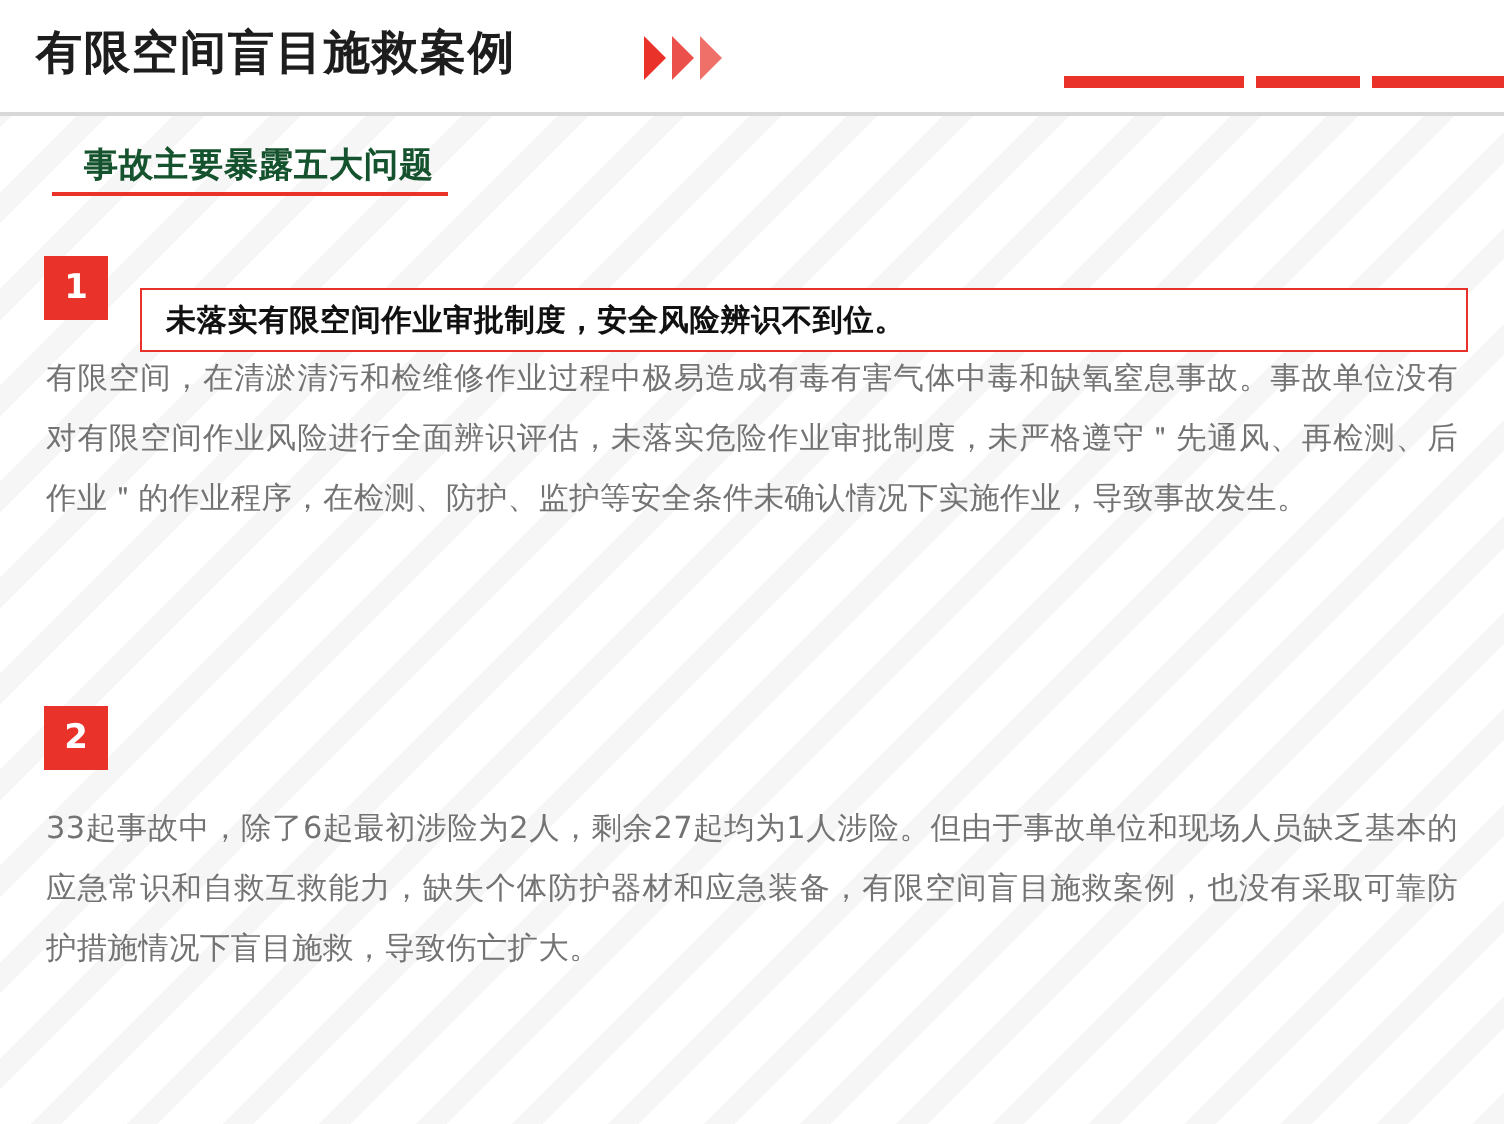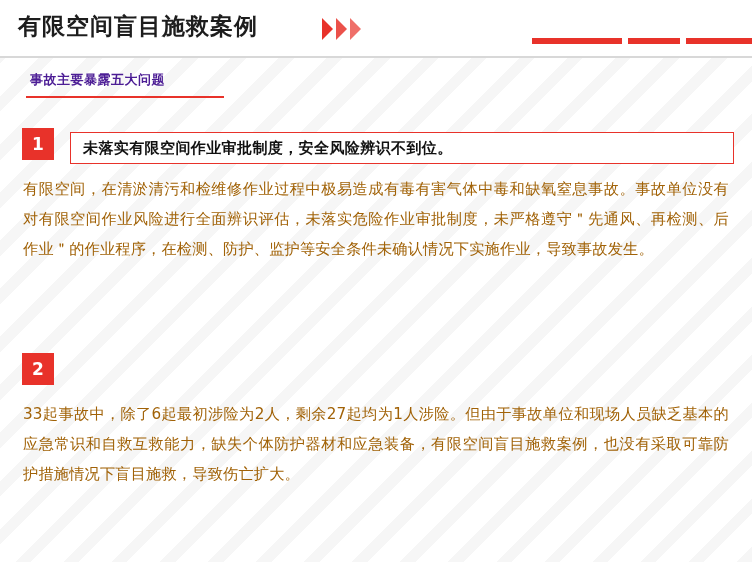--- a/index.html
+++ b/index.html
@@ -106,25 +106,25 @@
 
   
   .content {
     position: absolute;
     left: 0;
     top: 58px;
     width: 752px;
   }
   .section-title {
     position: absolute;
-    left: 30px;
+    left: 42px;
     top: 13px;
-    font-size: 13px;
-    font-weight: bold;
-    color: #4c1d95;
+    font-size: 17px;
+    font-weight: bold;
+    color: #14532d;
     font-family: "DejaVu Sans", "Liberation Sans", sans-serif;
     letter-spacing: 0.5px;
   }
   .section-title-rule {
     position: absolute;
     left: 26px;
     top: 38px;
     width: 198px;
     height: 2px;
     background: #e8322a;
@@ -149,21 +149,21 @@
     color: #ffffff;
     font-size: 17px;
     font-weight: bold;
     text-align: center;
     line-height: 32px;
     font-family: "DejaVu Sans", "Liberation Sans", sans-serif;
   }
   .head-box {
     position: absolute;
     left: 48px;
-    top: 4px;
+    top: 16px;
     right: 0;
     height: 32px;
     border: 1.5px solid #e8322a;
     box-sizing: border-box;
     background: #ffffff;
   }
   .head-text {
     position: absolute;
     left: 12px;
     top: 6px;
@@ -172,21 +172,21 @@
     color: #111111;
     font-family: "DejaVu Sans", "Liberation Sans", sans-serif;
     letter-spacing: 0.4px;
   }
   .body-text {
     position: absolute;
     left: 1px;
     width: 706px;
     font-size: 15.2px;
     line-height: 30px;
-    color: #a16207;
+    color: #737373;
     font-family: "DejaVu Sans", "Liberation Sans", sans-serif;
     text-align: justify;
     letter-spacing: 0.2px;
   }
 
   #item1 { top: 70px; }
   #item1 .body-text { top: 46px; }
   #item2 { top: 295px; }
   #item2 .body-text { top: 46px; }
 </style>

